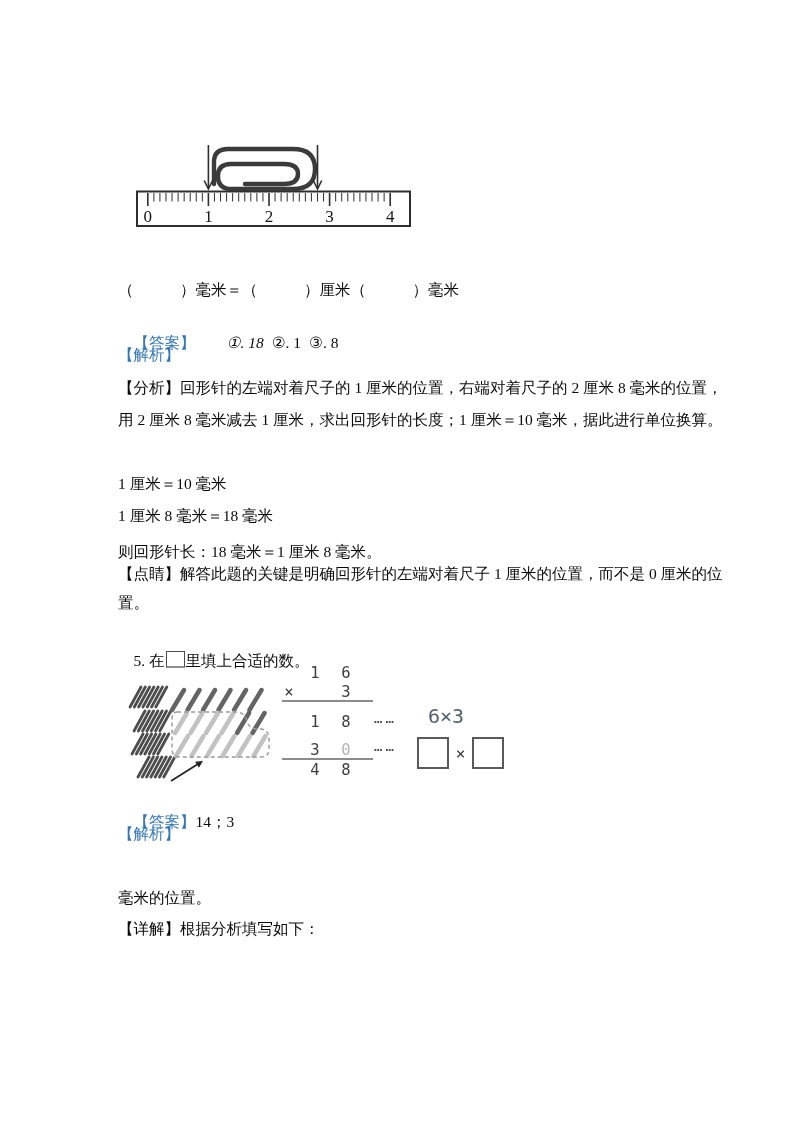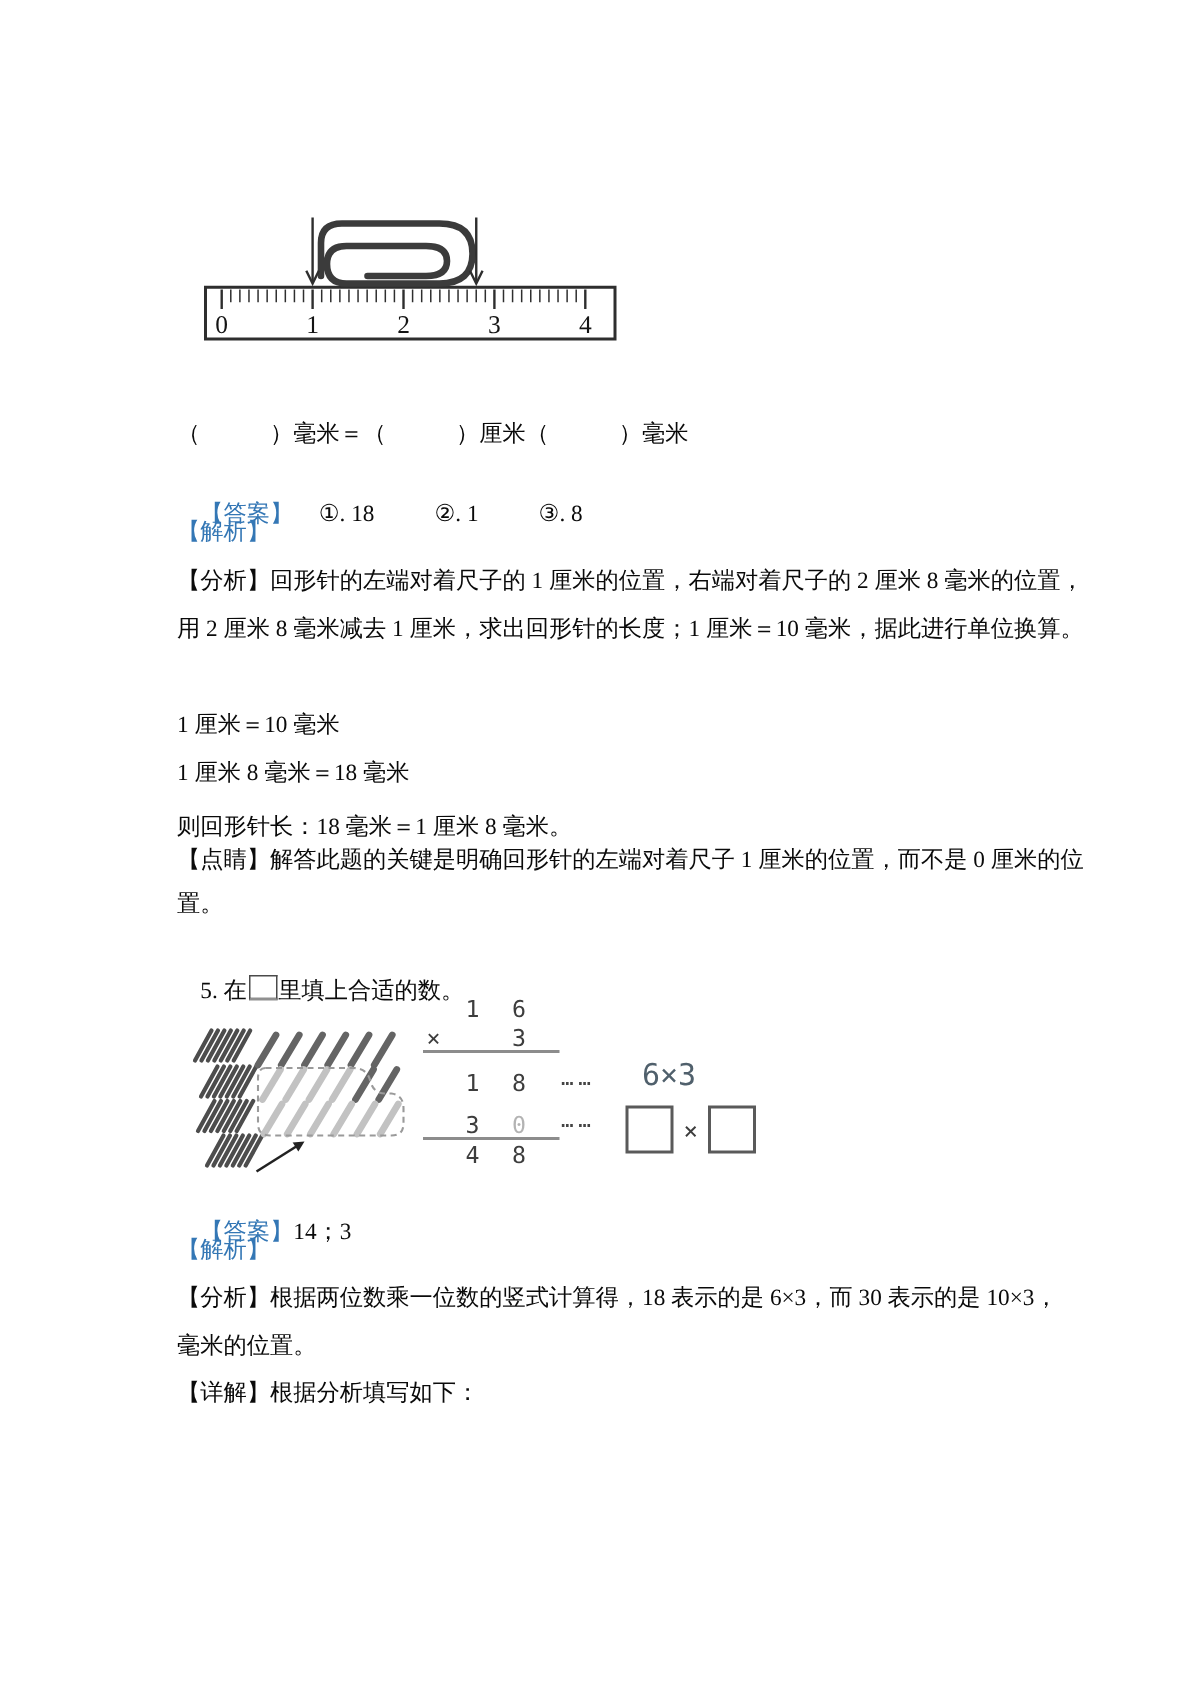--- a/index.html
+++ b/index.html
@@ -6,22 +6,22 @@
   .page {
     position:relative; width:794px; height:1123px; background:#ffffff;
     font-family:"Liberation Serif","DejaVu Serif",serif;
     color:#0a0a0a; overflow:hidden;
   }
   .line {
     position:absolute; left:118px; font-size:15.5px; line-height:21px;
     white-space:pre; color:#0a0a0a;text-align:right;
   }
   .blue { color:#3477b5; }
-  .ans-item { margin-left:40px; }
-  .ans-item.first { margin-left:17px; }
+  .ans-item { margin-left:8px; }
+  .ans-item.first { margin-left:31px;font-style:italic; }
   .fill-box {
     display:inline-block; width:17px; height:14px; background:#fff;
     border:1px solid #4a4a4a; border-bottom:2px solid #909090;
     vertical-align:-2px; margin:0 1px;
   }
   .fig { position:absolute; }
   svg text { font-family:"DejaVu Sans Mono","Liberation Mono",monospace; }
   svg text.rlabel { font-family:"Liberation Serif","DejaVu Serif",serif; }
 </style>
 </head>
@@ -196,18 +196,17 @@
     <text x="345.5" y="99" font-size="16" fill="#3d3d3d" text-anchor="middle">×</text>
     <rect x="358" y="78" width="30" height="30" fill="#ffffff" stroke="#5a5a5a" stroke-width="2"></rect>
   </svg>
 
   <div class="line" style="top:790px">
     <span class="blue">【答案】</span><span>14；3</span>
   </div>
 
   <div class="line blue" style="top:823px">【解析】</div>
 
-  <div class="line" style="top:855px">【分析】根据两位数乘一位数的竖式计算得，18 表示的是 6×3，而 30 表示的是 10×3，</div>
   <div class="line" style="top:887px">毫米的位置。</div>
 
   <div class="line" style="top:918px">【详解】根据分析填写如下：</div>
 
 </div>
 
 </body></html>

